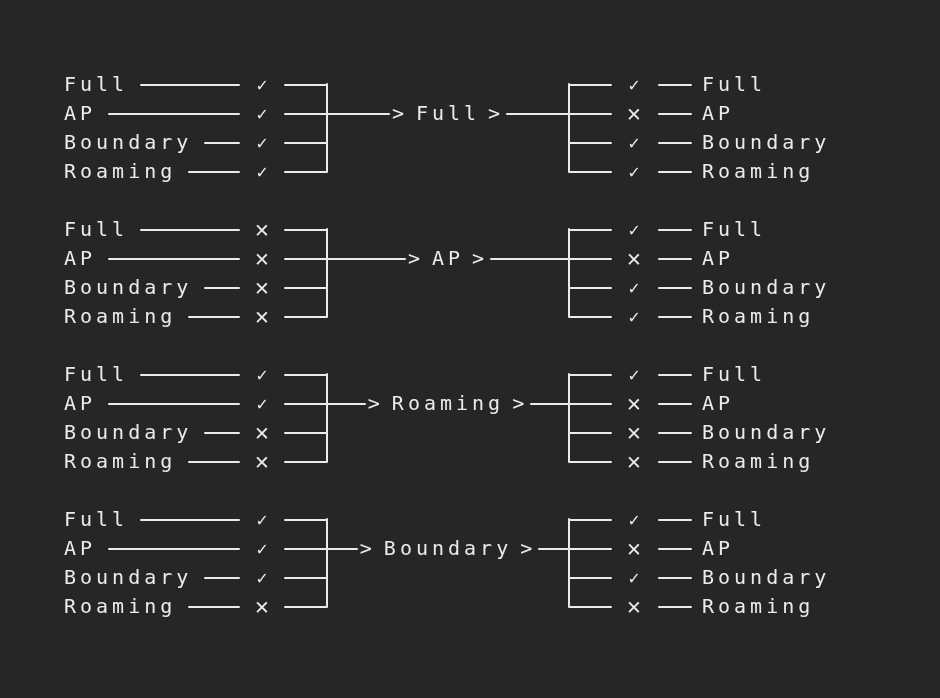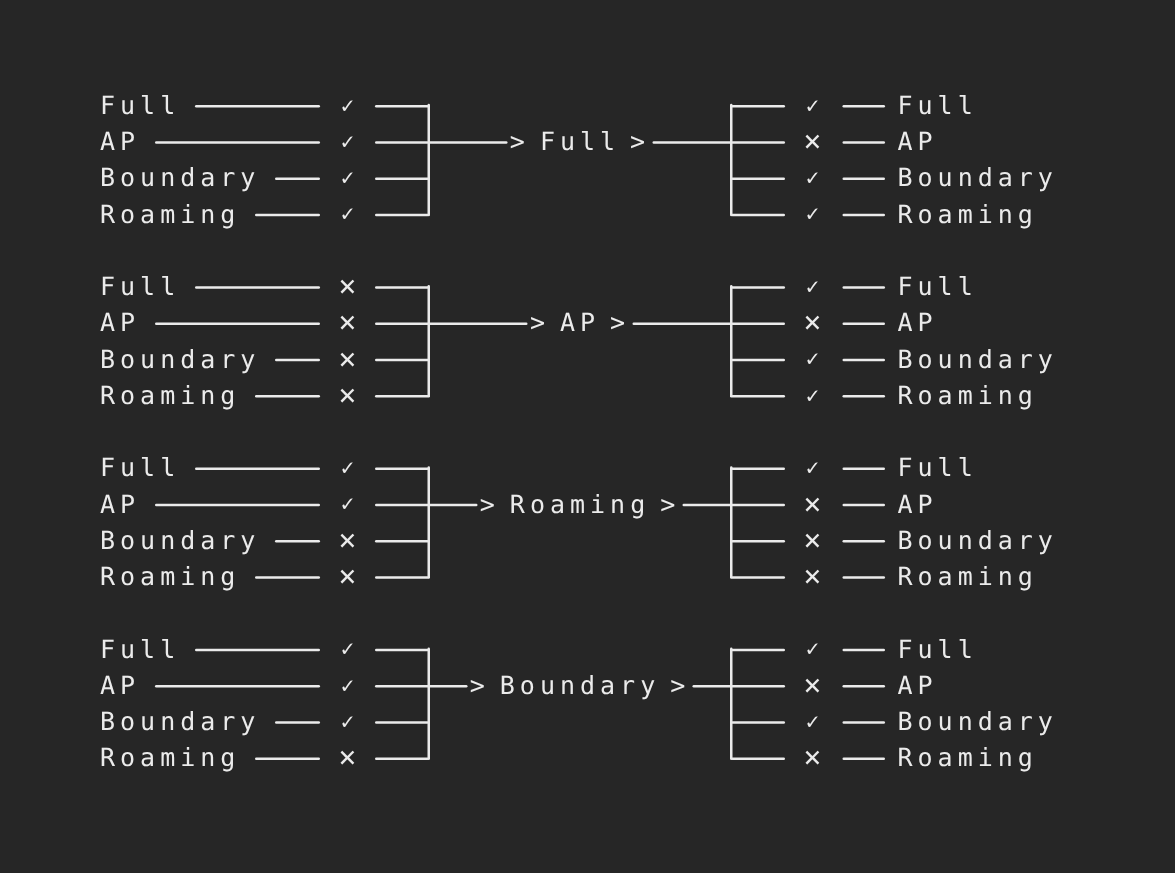--- a/index.html
+++ b/index.html
@@ -19,21 +19,21 @@
     height: 698px;
     background: var(--bg);
     color: var(--fg);
     font-family: "DejaVu Sans Mono", "DejaVu Sans", monospace;
     font-size: 20px;
     letter-spacing: 4px;
     overflow: hidden;
   }
   .group {
     position: absolute;
-    left: 80px;
+    left: 64px;
     width: 800px;
     height: 116px;
   }
   .group:nth-child(1) { top: 70px; }
   .group:nth-child(2) { top: 215px; }
   .group:nth-child(3) { top: 360px; }
   .group:nth-child(4) { top: 505px; }
 
   .col-left {
     position: absolute;

